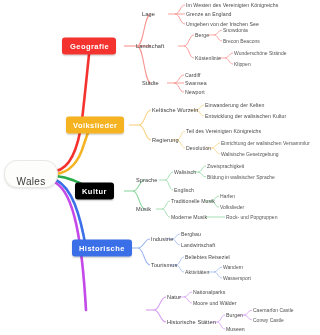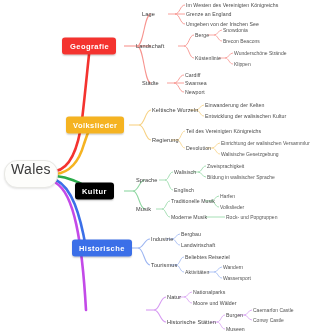--- a/index.html
+++ b/index.html
@@ -16,22 +16,22 @@
   .node{position:absolute;white-space:nowrap;}
 
   
   .root{
     left:4px;top:160px;
     width:52px;height:26px;
     border-radius:13px;
     background:#fdfdfb;
     border:1px solid #e8e8e4;
     box-shadow:0 1px 2px rgba(0,0,0,.10);
-    display:flex;align-items:flex-start;justify-content:center;
-    font-size:14px;color:#3a3a3a;letter-spacing:.3px;
+    display:flex;align-items:flex-end;justify-content:center;
+    font-size:10px;color:#3a3a3a;letter-spacing:.3px;
   }
 
   
   .l1{
     border-radius:3px;
     color:#ffffff;
     font-weight:bold;
     font-size:7.5px;
     letter-spacing:.45px;
     padding:4px 7px;

